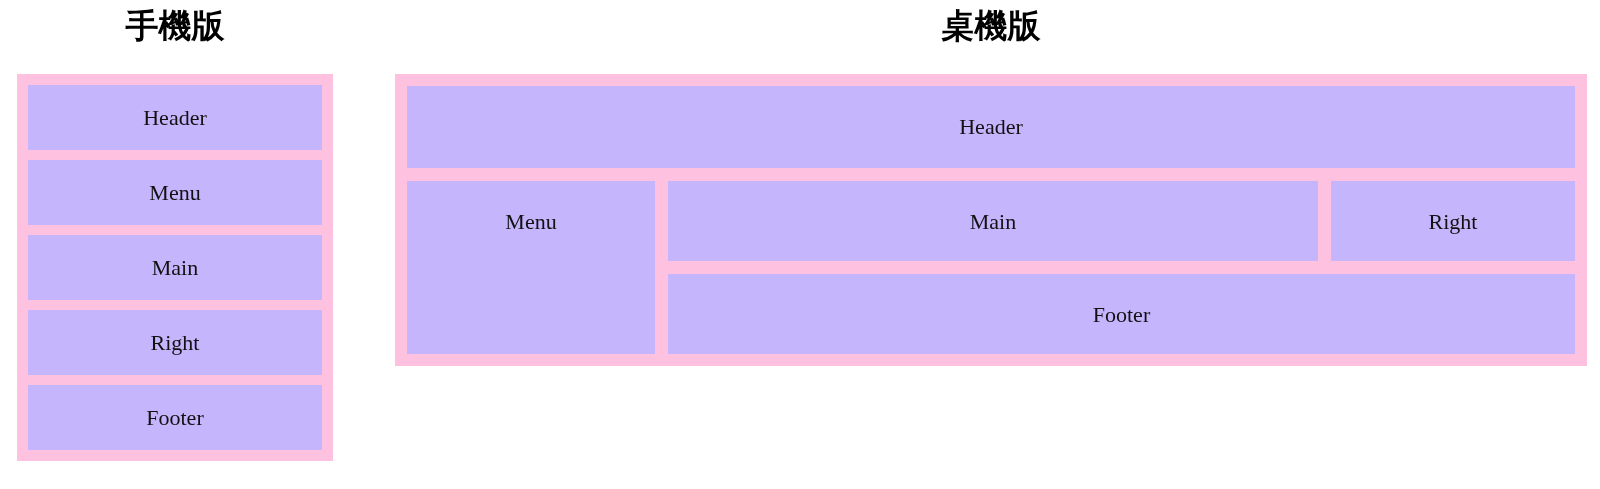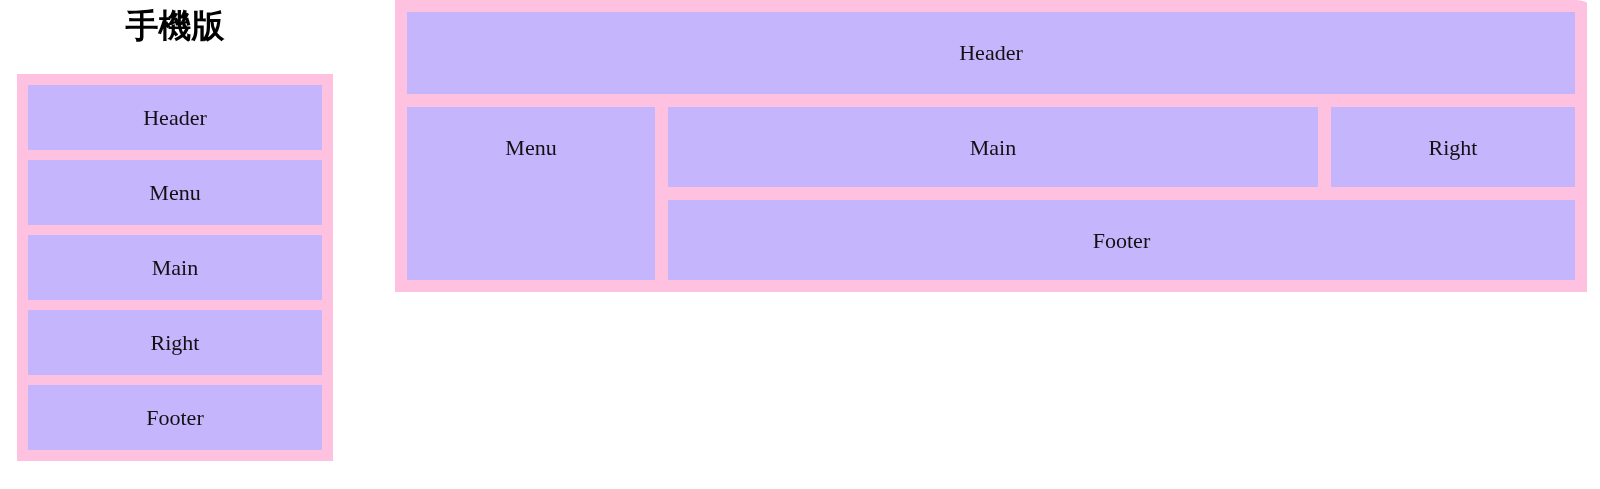--- a/index.html
+++ b/index.html
@@ -76,20 +76,21 @@
     <div class="mobile-container">
       <div class="layout-box">Header</div>
       <div class="layout-box">Menu</div>
       <div class="layout-box">Main</div>
       <div class="layout-box">Right</div>
       <div class="layout-box">Footer</div>
     </div>
   </section>
 
   <section class="figure desktop-figure">
+    <h2 class="figure-title">桌機版</h2>
     <div class="desktop-container">
       <div class="layout-box area-header">Header</div>
       <div class="layout-box area-menu">Menu</div>
       <div class="layout-box area-main">Main</div>
       <div class="layout-box area-right">Right</div>
       <div class="layout-box area-footer">Footer</div>
     </div>
   </section>
 
 </div>

